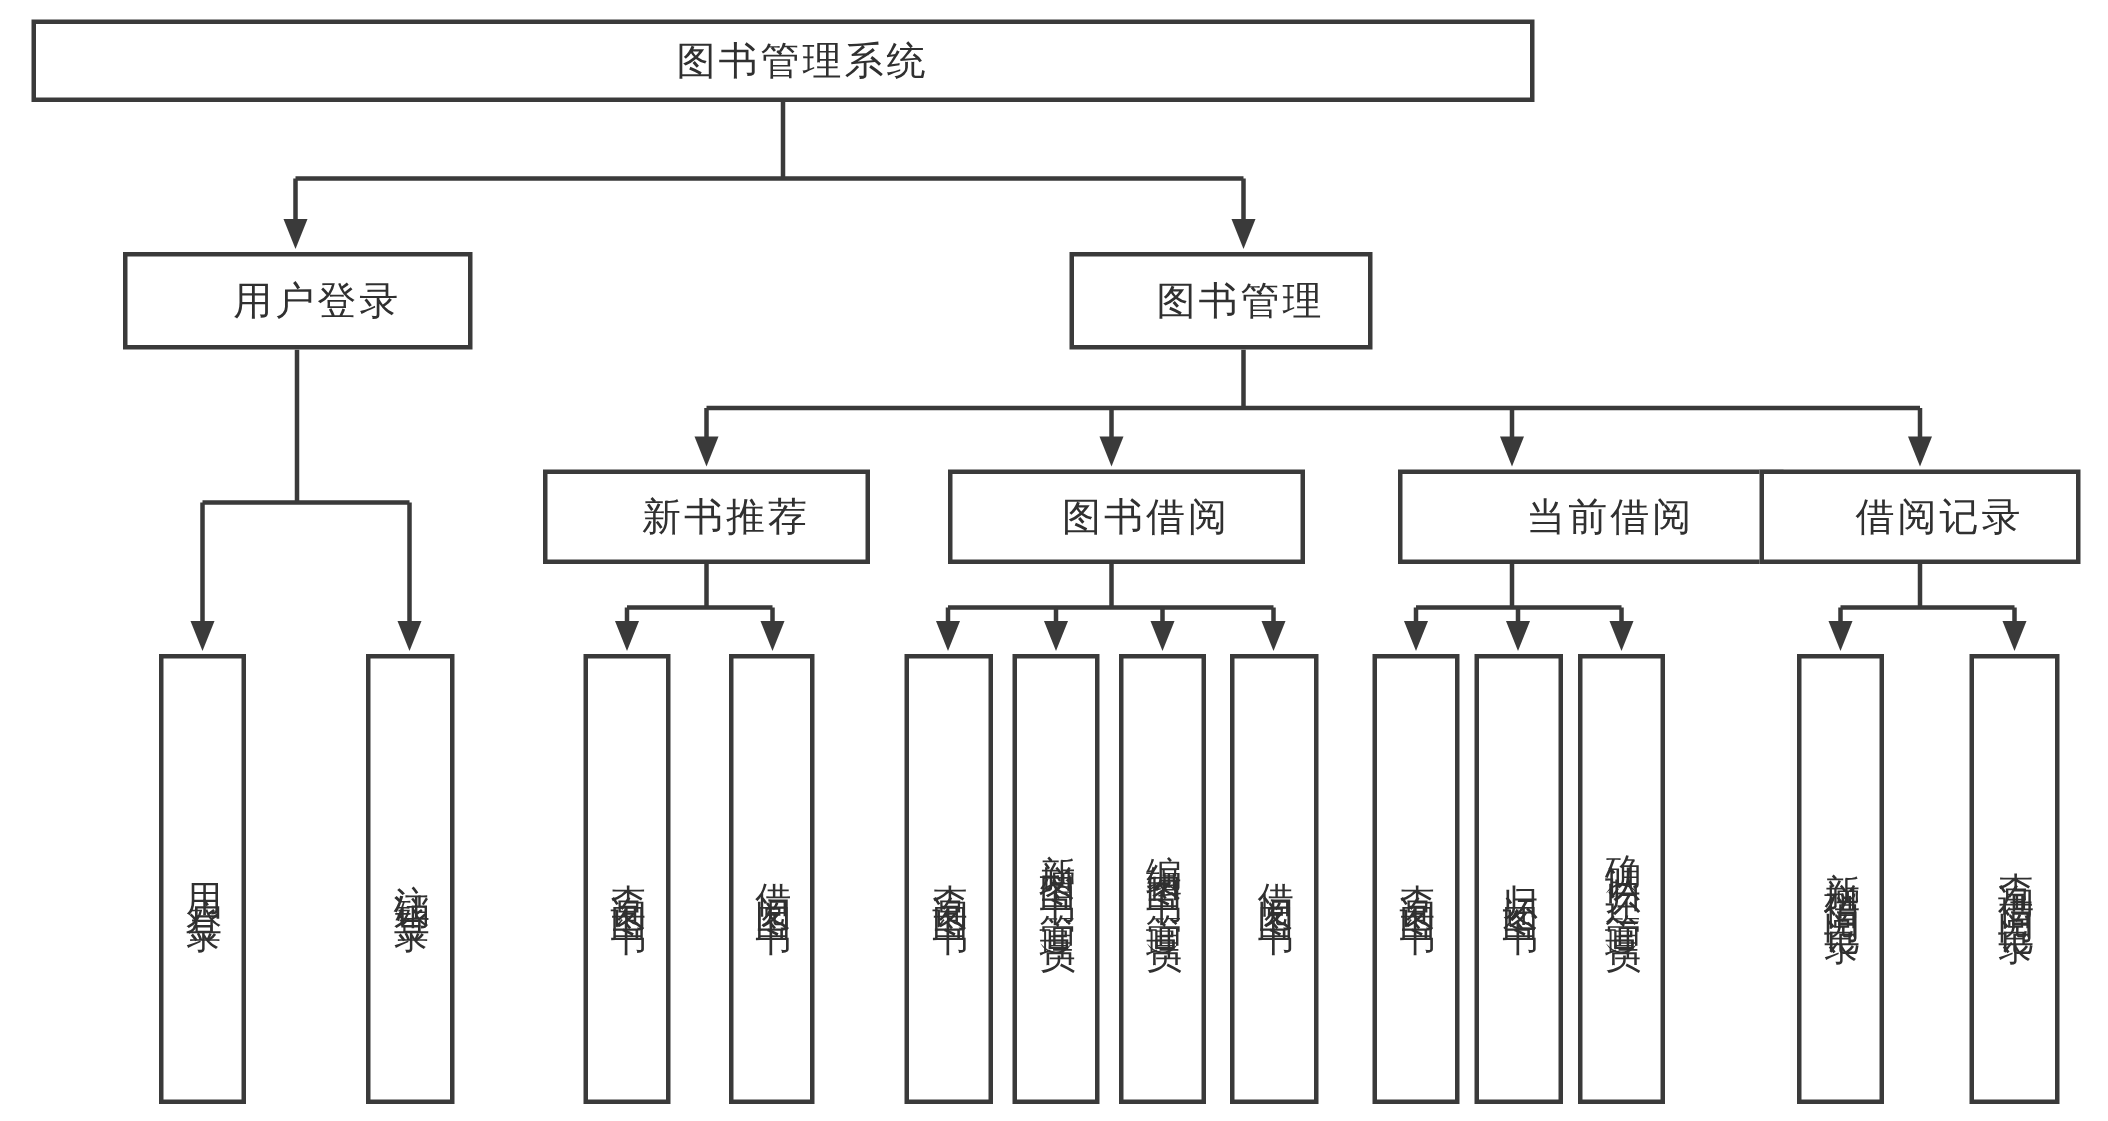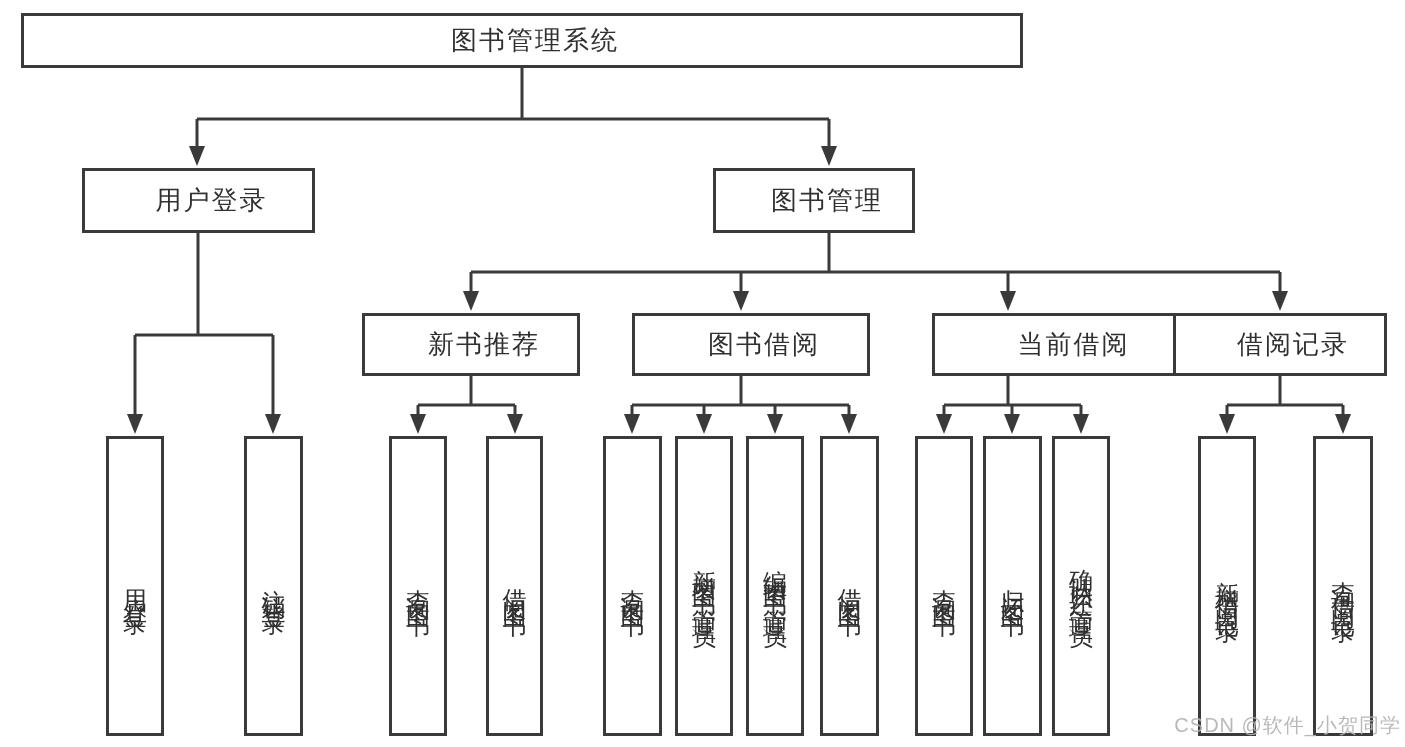--- a/index.html
+++ b/index.html
@@ -128,15 +128,14 @@
   <div class="box v" style="left:603px;top:436px;width:59px;height:300px">查询图书</div>
   <div class="box v" style="left:675px;top:436px;width:58px;height:300px">新增图书（管理员）</div>
   <div class="box v" style="left:746px;top:436px;width:58px;height:300px">编辑图书（管理员）</div>
   <div class="box v" style="left:820px;top:436px;width:59px;height:300px">借阅图书</div>
   <div class="box v" style="left:915px;top:436px;width:58px;height:300px">查询图书</div>
   <div class="box v" style="left:983px;top:436px;width:59px;height:300px">归还图书</div>
   <div class="box v" style="left:1052px;top:436px;width:58px;height:300px">确认归还（管理员）</div>
   <div class="box v" style="left:1198px;top:436px;width:58px;height:300px">新增借阅记录</div>
   <div class="box v" style="left:1313px;top:436px;width:60px;height:300px">查询借阅记录</div>
 
-  <div class="watermark">CSDN @软件_小贺同学</div>
 
 </div>
 
 </body></html>

